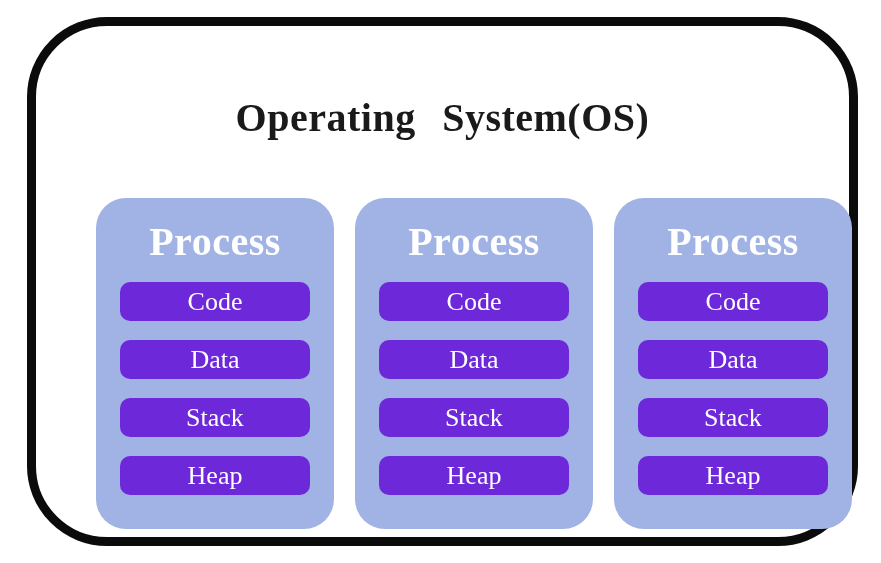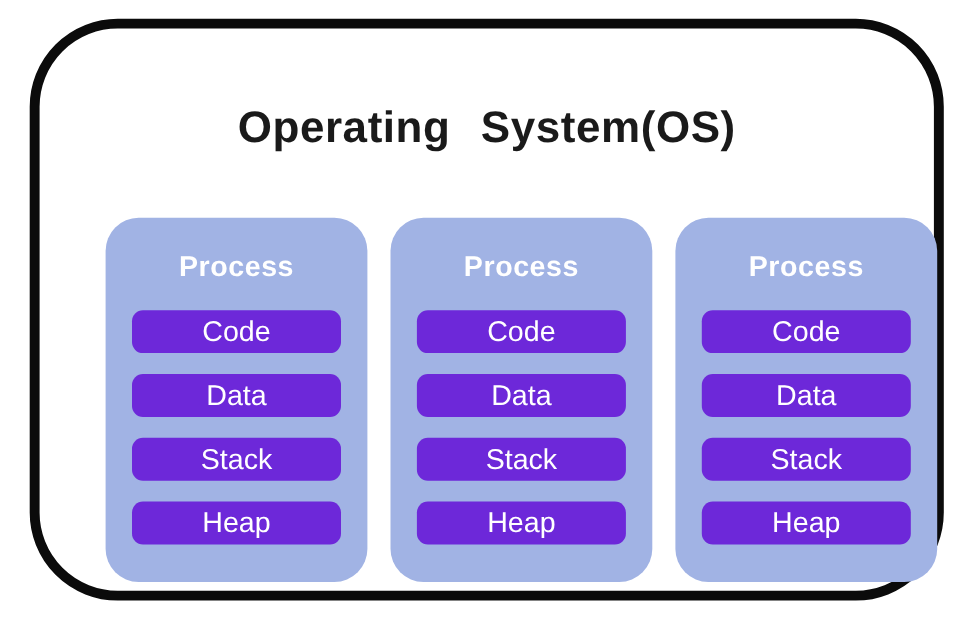--- a/index.html
+++ b/index.html
@@ -7,20 +7,21 @@
     padding: 0;
     background: #ffffff;
     font-family: "Liberation Sans", "DejaVu Sans", sans-serif;
   }
   .stage {
     position: relative;
     width: 881px;
     height: 563px;
     background: #ffffff;
     overflow: hidden;
+    font-family: Liberation Serif, serif;
   }
   .frame {
     position: absolute;
     left: 27px;
     top: 17px;
     width: 831px;
     height: 529px;
     box-sizing: border-box;
     border: 9px solid #0b0b0b;
     border-radius: 80px;
@@ -53,21 +54,21 @@
     border-radius: 30px;
     box-sizing: border-box;
     display: flex;
     flex-direction: column;
     align-items: center;
   }
   .process-title {
     margin-top: 24px;
     height: 40px;
     line-height: 40px;
-    font-size: 26px;
+    font-size: 40px;
     font-weight: 700;
     color: #ffffff;
     letter-spacing: 0.5px;
     text-align: center;
   }
   .segments {
     margin-top: 20px;
     display: flex;
     flex-direction: column;
     gap: 19px;

